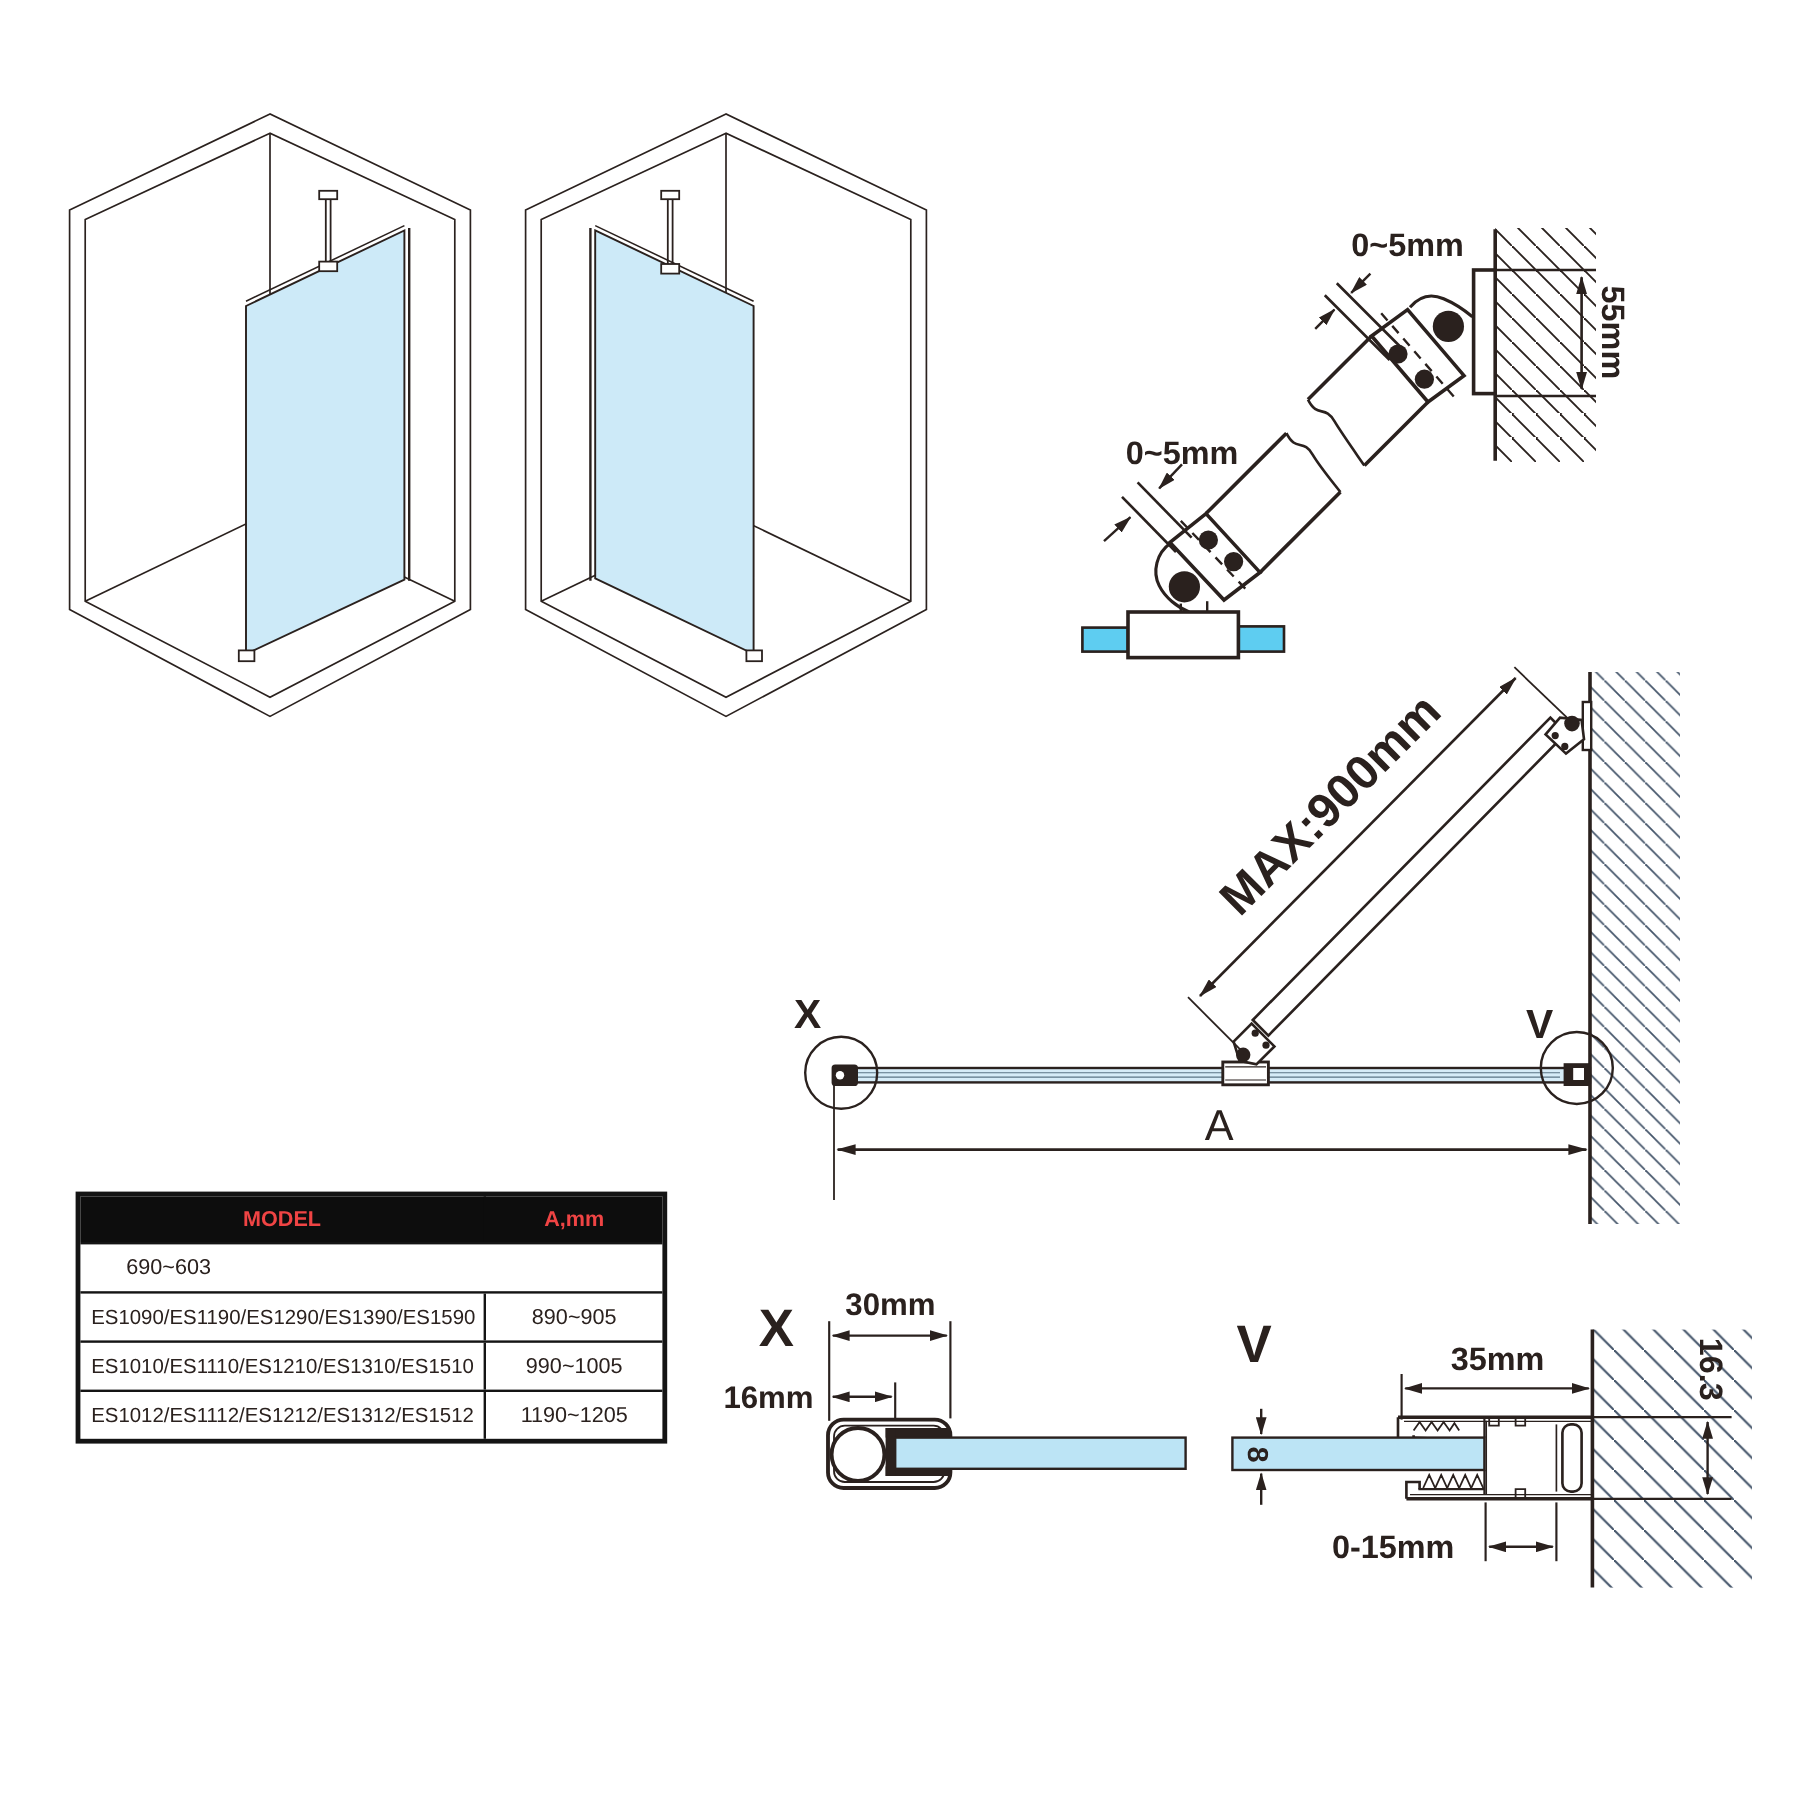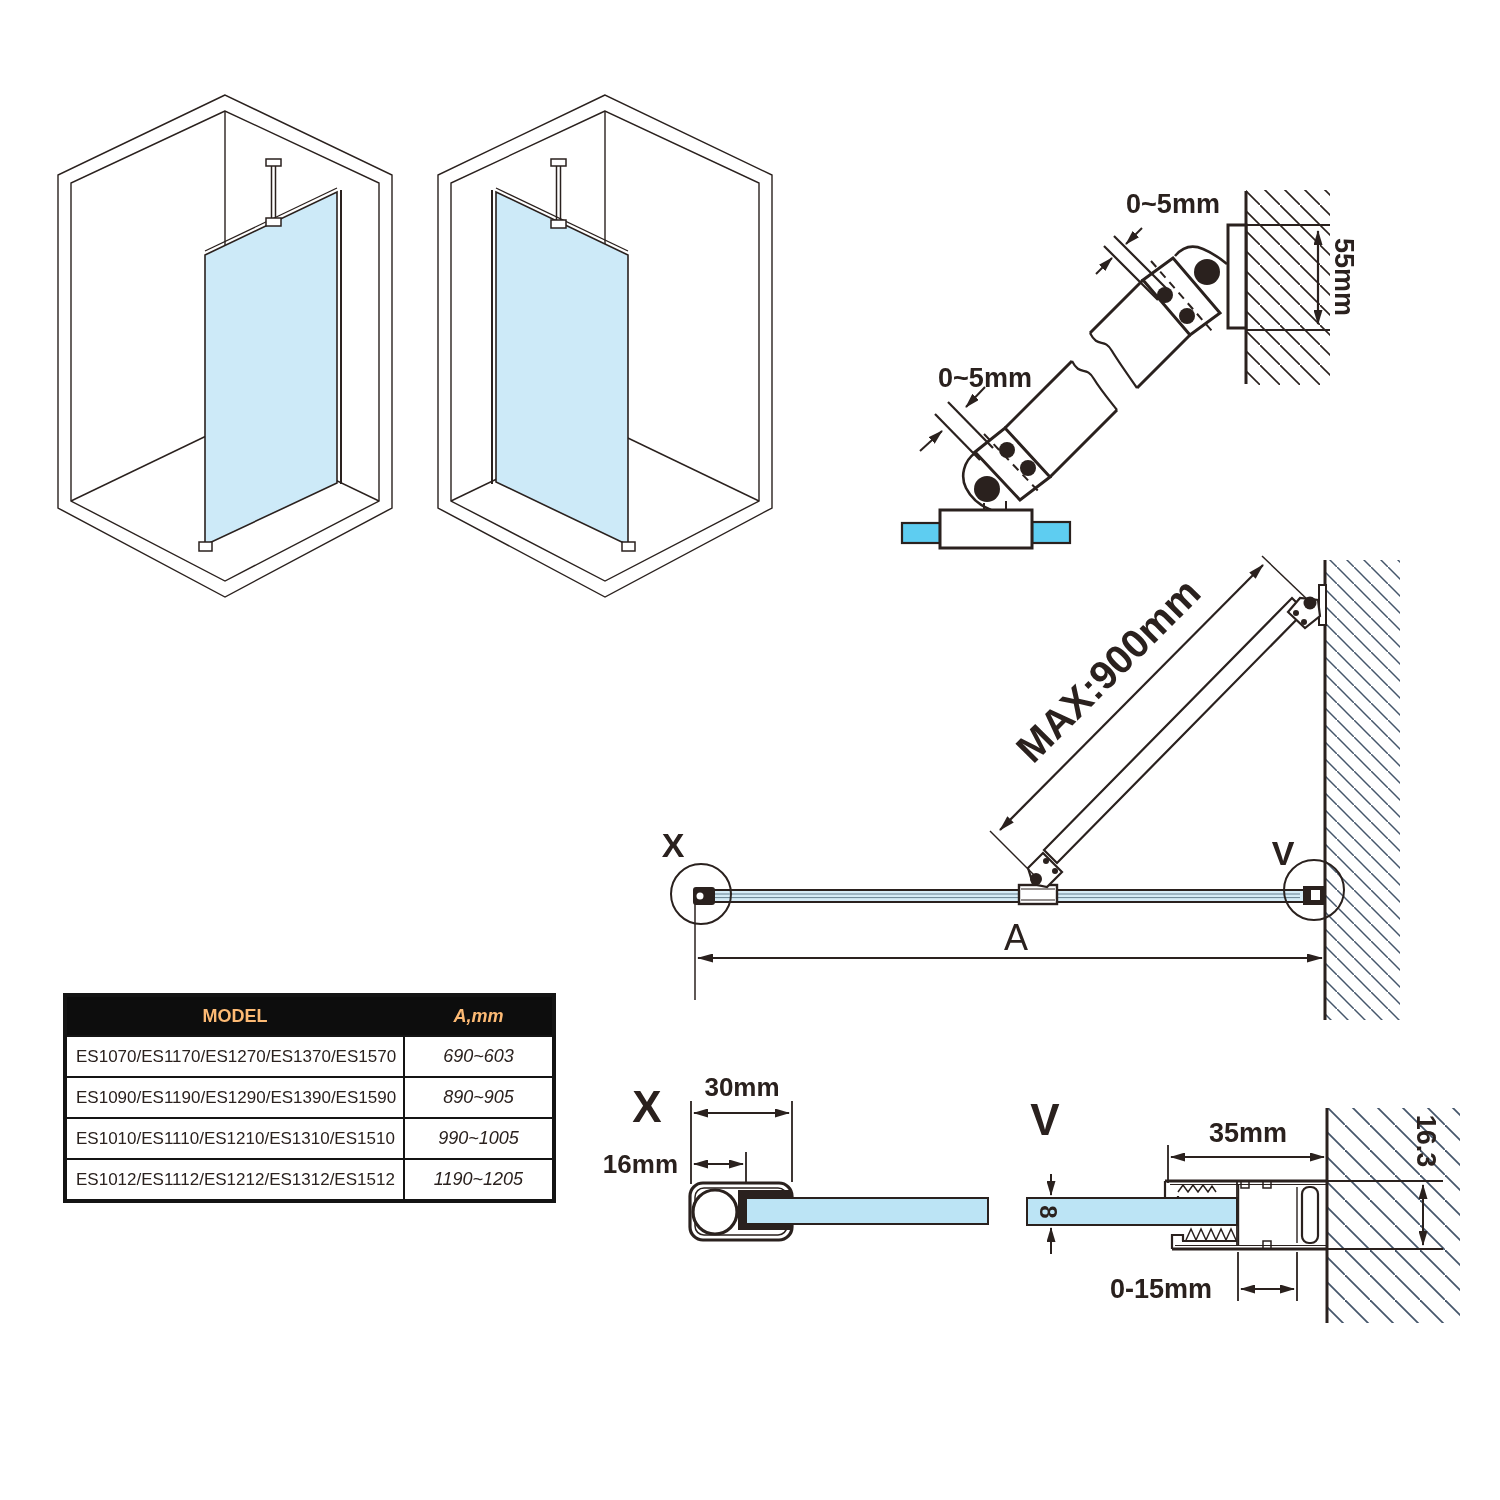--- a/index.html
+++ b/index.html
@@ -6,23 +6,23 @@
   body{width:1500px;height:1500px;position:relative;font-family:"Liberation Sans",sans-serif;color:#2A211E;}
   .abs{position:absolute;}
   svg text{fill:#2A211E;}
   .dim{font-weight:bold;}
   
   .spec-table{left:63px;top:993px;width:493px;border:4px solid #141414;box-sizing:border-box;background:#fff;}
   .spec-table .tr{display:flex;height:39px;border-top:2px solid #141414;}
   .spec-table .tr:first-child{border-top:none;}
   .spec-table .td{display:flex;align-items:center;box-sizing:border-box;font-size:17px;}
   .spec-table .c1{width:338px;padding-left:9px;border-right:2px solid #141414;}
-  .spec-table .c2{width:147px;justify-content:center;font-size:18px;font-style:italic;}
+  .spec-table .c2{width:147px;justify-content:center;font-size:18px;}
   .spec-table .th{background:#0d0d0d;color:#fff;height:38px;}
-  .spec-table .th .td{color:#fdba74;font-weight:bold;font-size:18px;justify-content:center;padding-left:0;}
+  .spec-table .th .td{color:#ef4444;font-weight:bold;font-size:18px;justify-content:center;padding-left:0;}
   .spec-table .th .c1{border-right:2px solid #0d0d0d;}
 </style>
 </head>
 <body>
 
 <svg class="abs" style="left:40px;top:80px;" width="380" height="560" viewBox="0 0 380 560">
   <g fill="none" stroke="#2A211E" stroke-width="1.4">
     <path d="M185,15 L18,95 L18,428 L185,517 L352,428 L352,95 Z"></path>
     <path d="M185,31 L31,103 L31,421 L185,501 L339,421 L339,103 Z"></path>
     <line x1="185" y1="31" x2="185" y2="347"></line>
@@ -297,21 +297,20 @@
     <text x="141" y="223" text-anchor="middle" font-size="27" class="dim">0-15mm</text>
   </g>
 </svg>
 
 <div class="abs spec-table">
   <div class="tr th">
     <div class="td c1">MODEL</div>
     <div class="td c2">A,mm</div>
   </div>
   <div class="tr">
-    <div class="td c1">ES1070/ES1170/ES1270/ES1370/ES1570</div>
     <div class="td c2">690~603</div>
   </div>
   <div class="tr">
     <div class="td c1">ES1090/ES1190/ES1290/ES1390/ES1590</div>
     <div class="td c2">890~905</div>
   </div>
   <div class="tr">
     <div class="td c1">ES1010/ES1110/ES1210/ES1310/ES1510</div>
     <div class="td c2">990~1005</div>
   </div>

